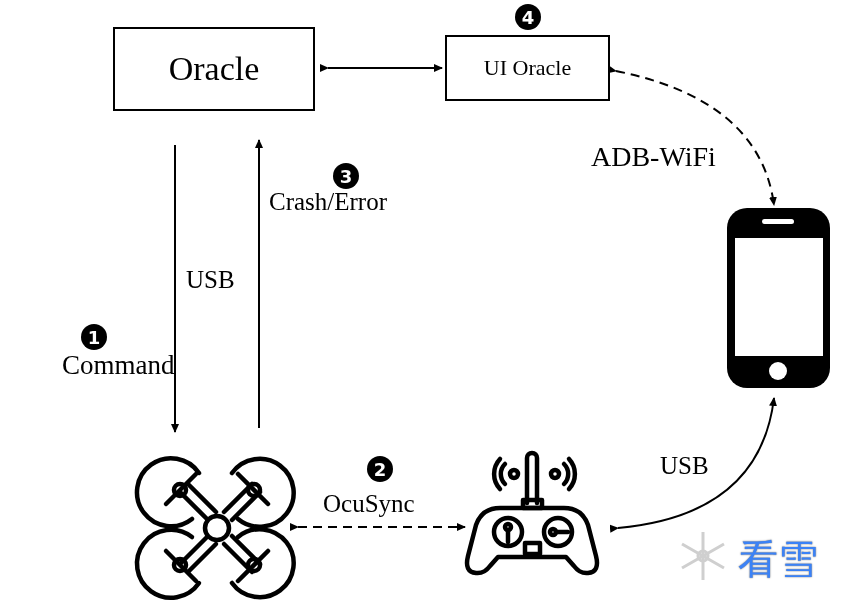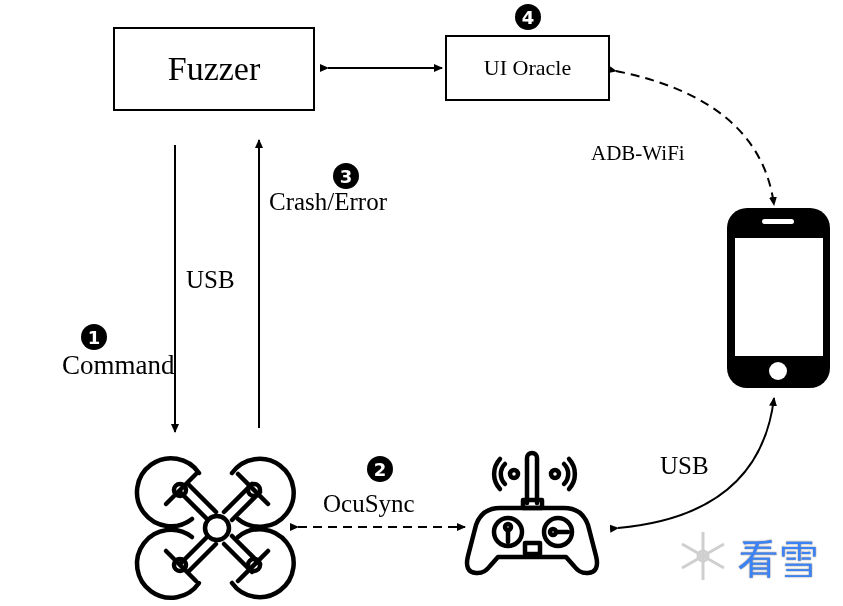--- a/index.html
+++ b/index.html
@@ -30,21 +30,21 @@
     <line x1="259" y1="428" x2="259" y2="140" stroke="#000" stroke-width="2" marker-end="url(#ah)"></line>
 
     <path d="M616,71 Q760,100 774,205" fill="none" stroke="#000" stroke-width="2" stroke-dasharray="9,6" marker-start="url(#ah)" marker-end="url(#ah)"></path>
 
     <line x1="298" y1="527" x2="465" y2="527" stroke="#000" stroke-width="2" stroke-dasharray="9,6" marker-start="url(#ah)" marker-end="url(#ah)"></line>
 
     <path d="M618,528 Q760,515 774,398" fill="none" stroke="#000" stroke-width="2" marker-start="url(#ah)" marker-end="url(#ah)"></path>
   </svg>
 
   <div class="box" style="left:113px; top:27px; width:202px; height:84px;">
-    <span style="font-size:34px;">Fuzzer</span>
+    <span style="font-size:34px;">Oracle</span>
   </div>
 
   <div class="box" style="left:445px; top:35px; width:165px; height:66px;">
     <span style="font-size:22px;">UI Oracle</span>
   </div>
 
   <div class="step" style="left:515px; top:4px;">
       <span>4</span>
     </div>
   <div class="step" style="left:333px; top:163px;">
@@ -53,21 +53,21 @@
   <div class="step" style="left:81px; top:324px;">
       <span>1</span>
     </div>
   <div class="step" style="left:367px; top:456px;">
       <span>2</span>
     </div>
 
   <div class="lbl" style="left:269px; top:188px; font-size:25px;">Crash/Error</div>
   <div class="lbl" style="left:186px; top:266px; font-size:25px;">USB</div>
   <div class="lbl" style="left:23px; top:350px; font-size:27px;margin-left:39px;">Command</div>
-  <div class="lbl" style="left:591px; top:141px; font-size:21px;text-align:right;">ADB-WiFi</div>
+  <div class="lbl" style="left:591px; top:141px; font-size:28px;text-align:right;">ADB-WiFi</div>
   <div class="lbl" style="left:323px; top:490px; font-size:25px;">OcuSync</div>
   <div class="lbl" style="left:660px; top:452px; font-size:25px;">USB</div>
 
   <svg class="layer" width="843" height="606" viewBox="0 0 843 606" style="pointer-events:none;">
     <g>
       <rect x="727" y="208" width="103" height="180" rx="20" ry="20" fill="#000"></rect>
       <rect x="735" y="238" width="88" height="118" fill="#fff"></rect>
       <rect x="762" y="219" width="32" height="5" rx="2.5" fill="#fff"></rect>
       <circle cx="778" cy="371" r="9" fill="#fff"></circle>
     </g>

